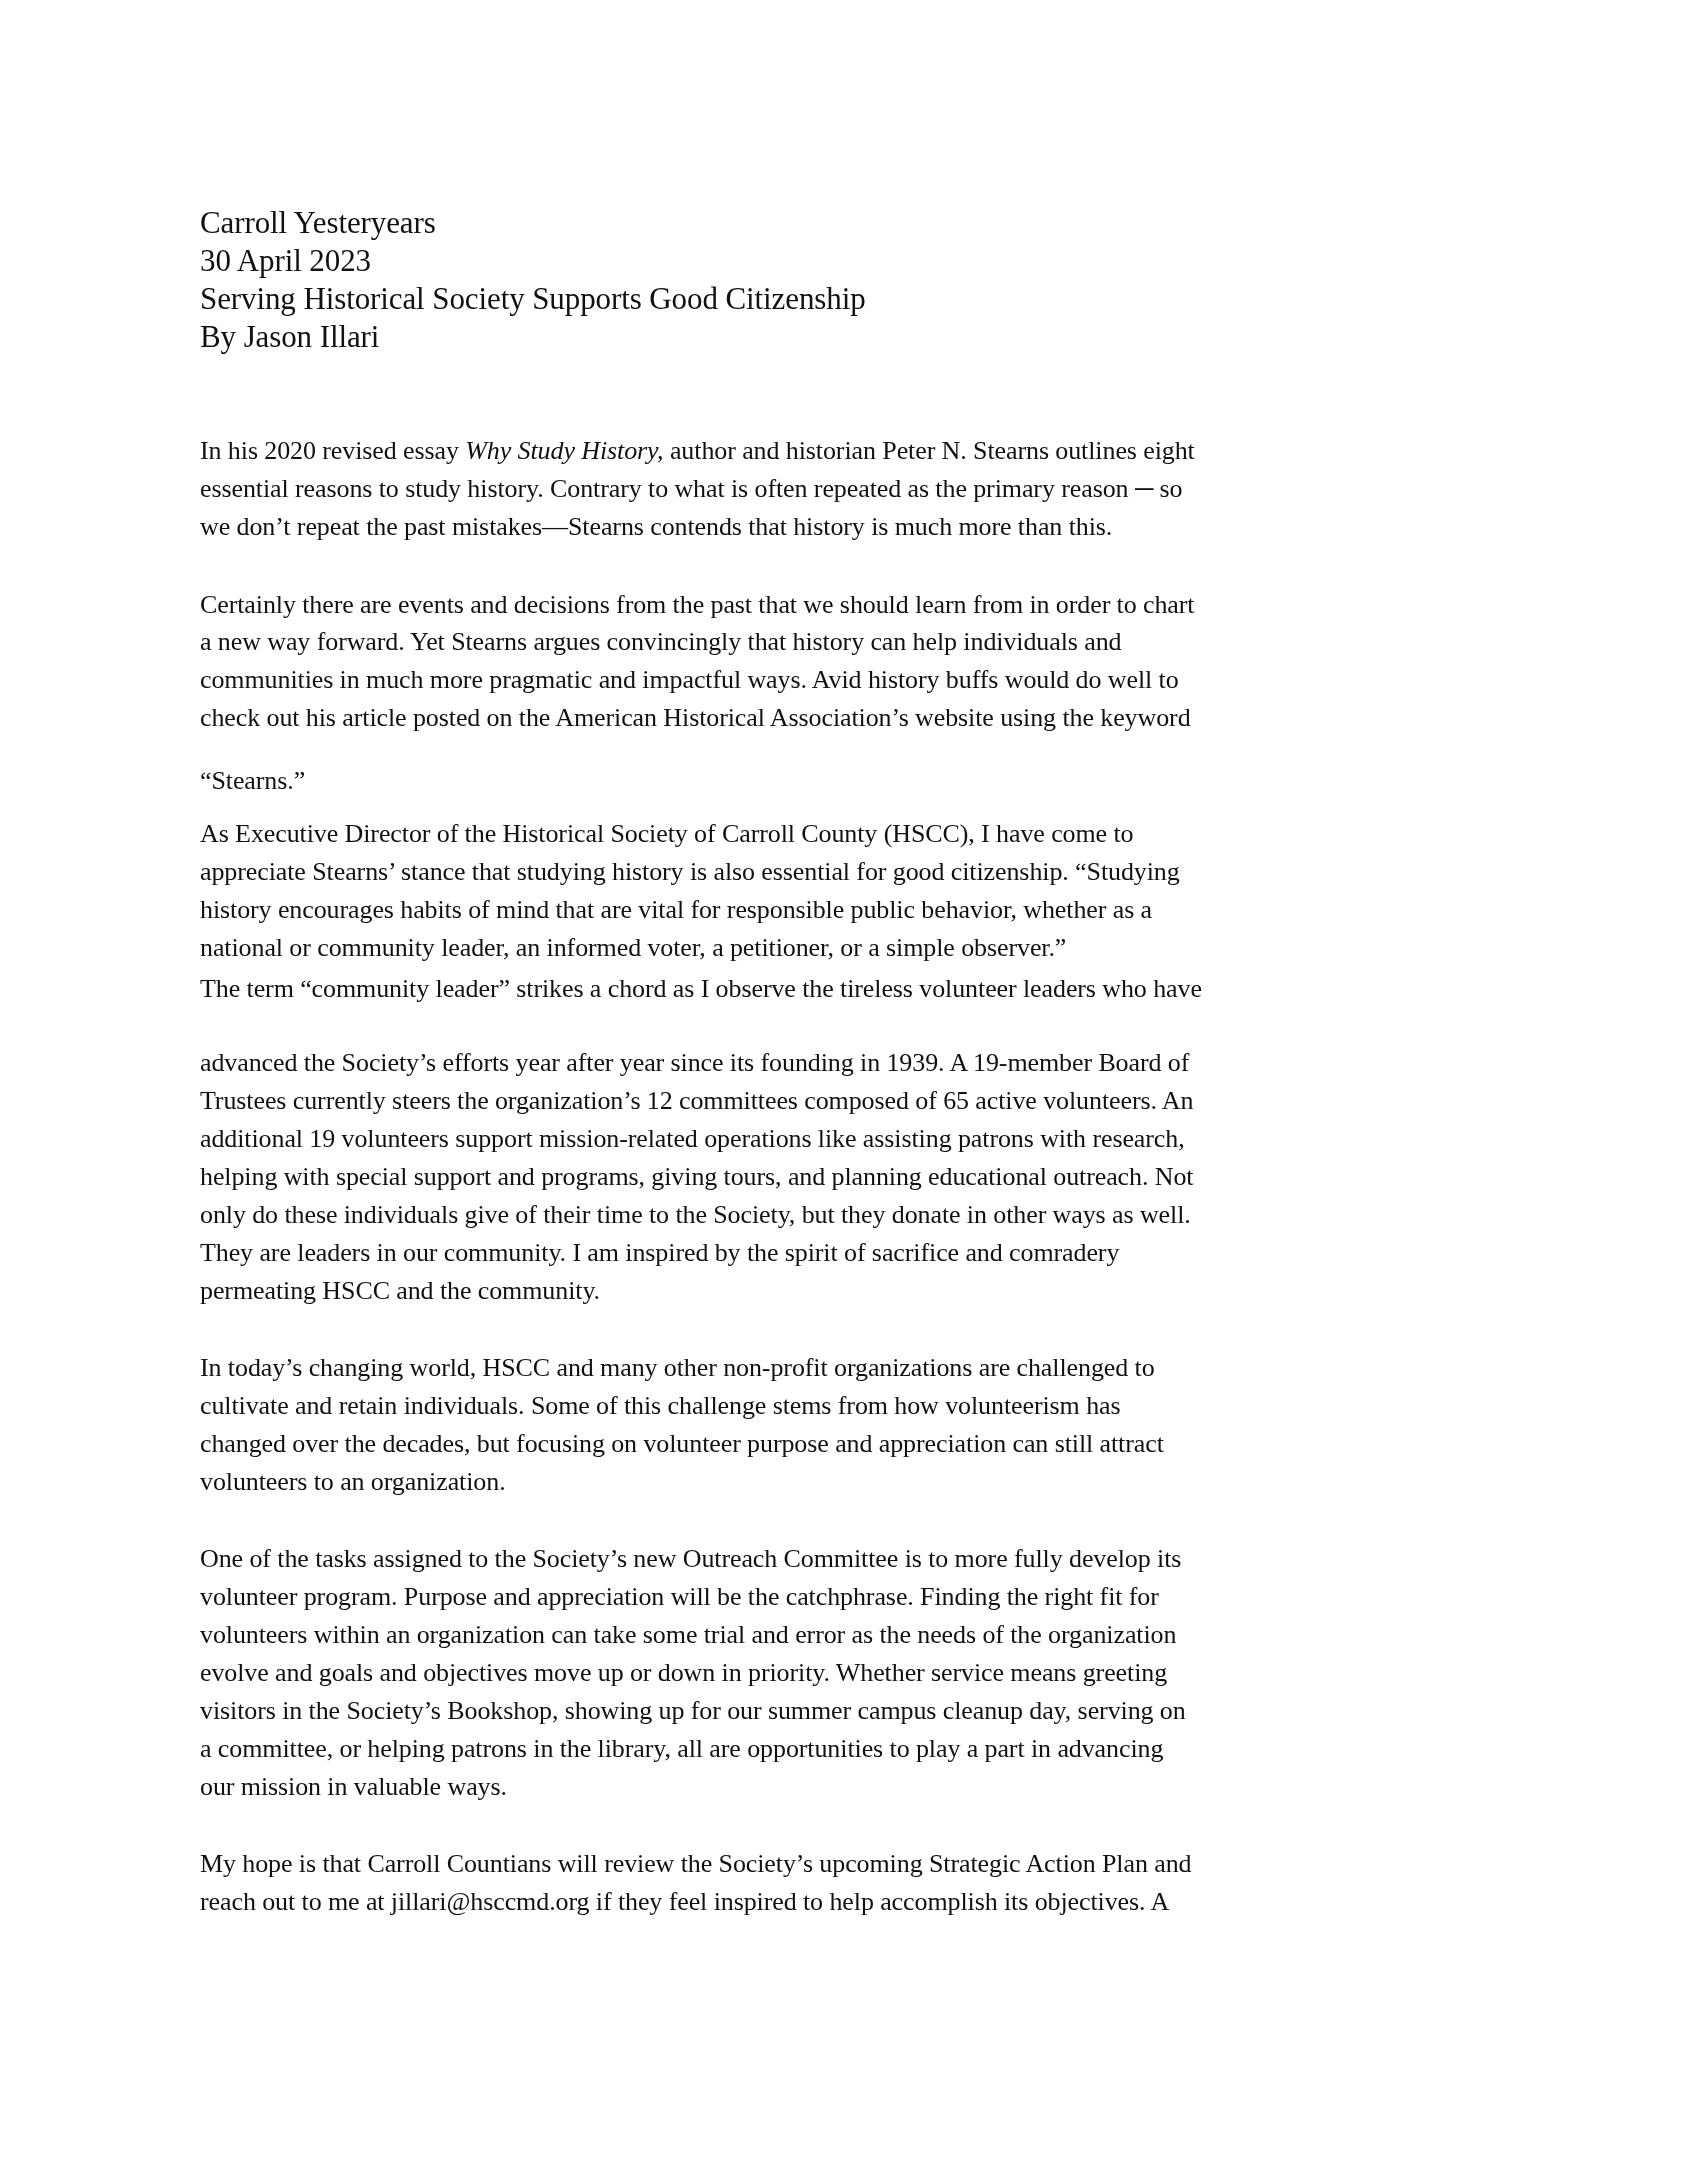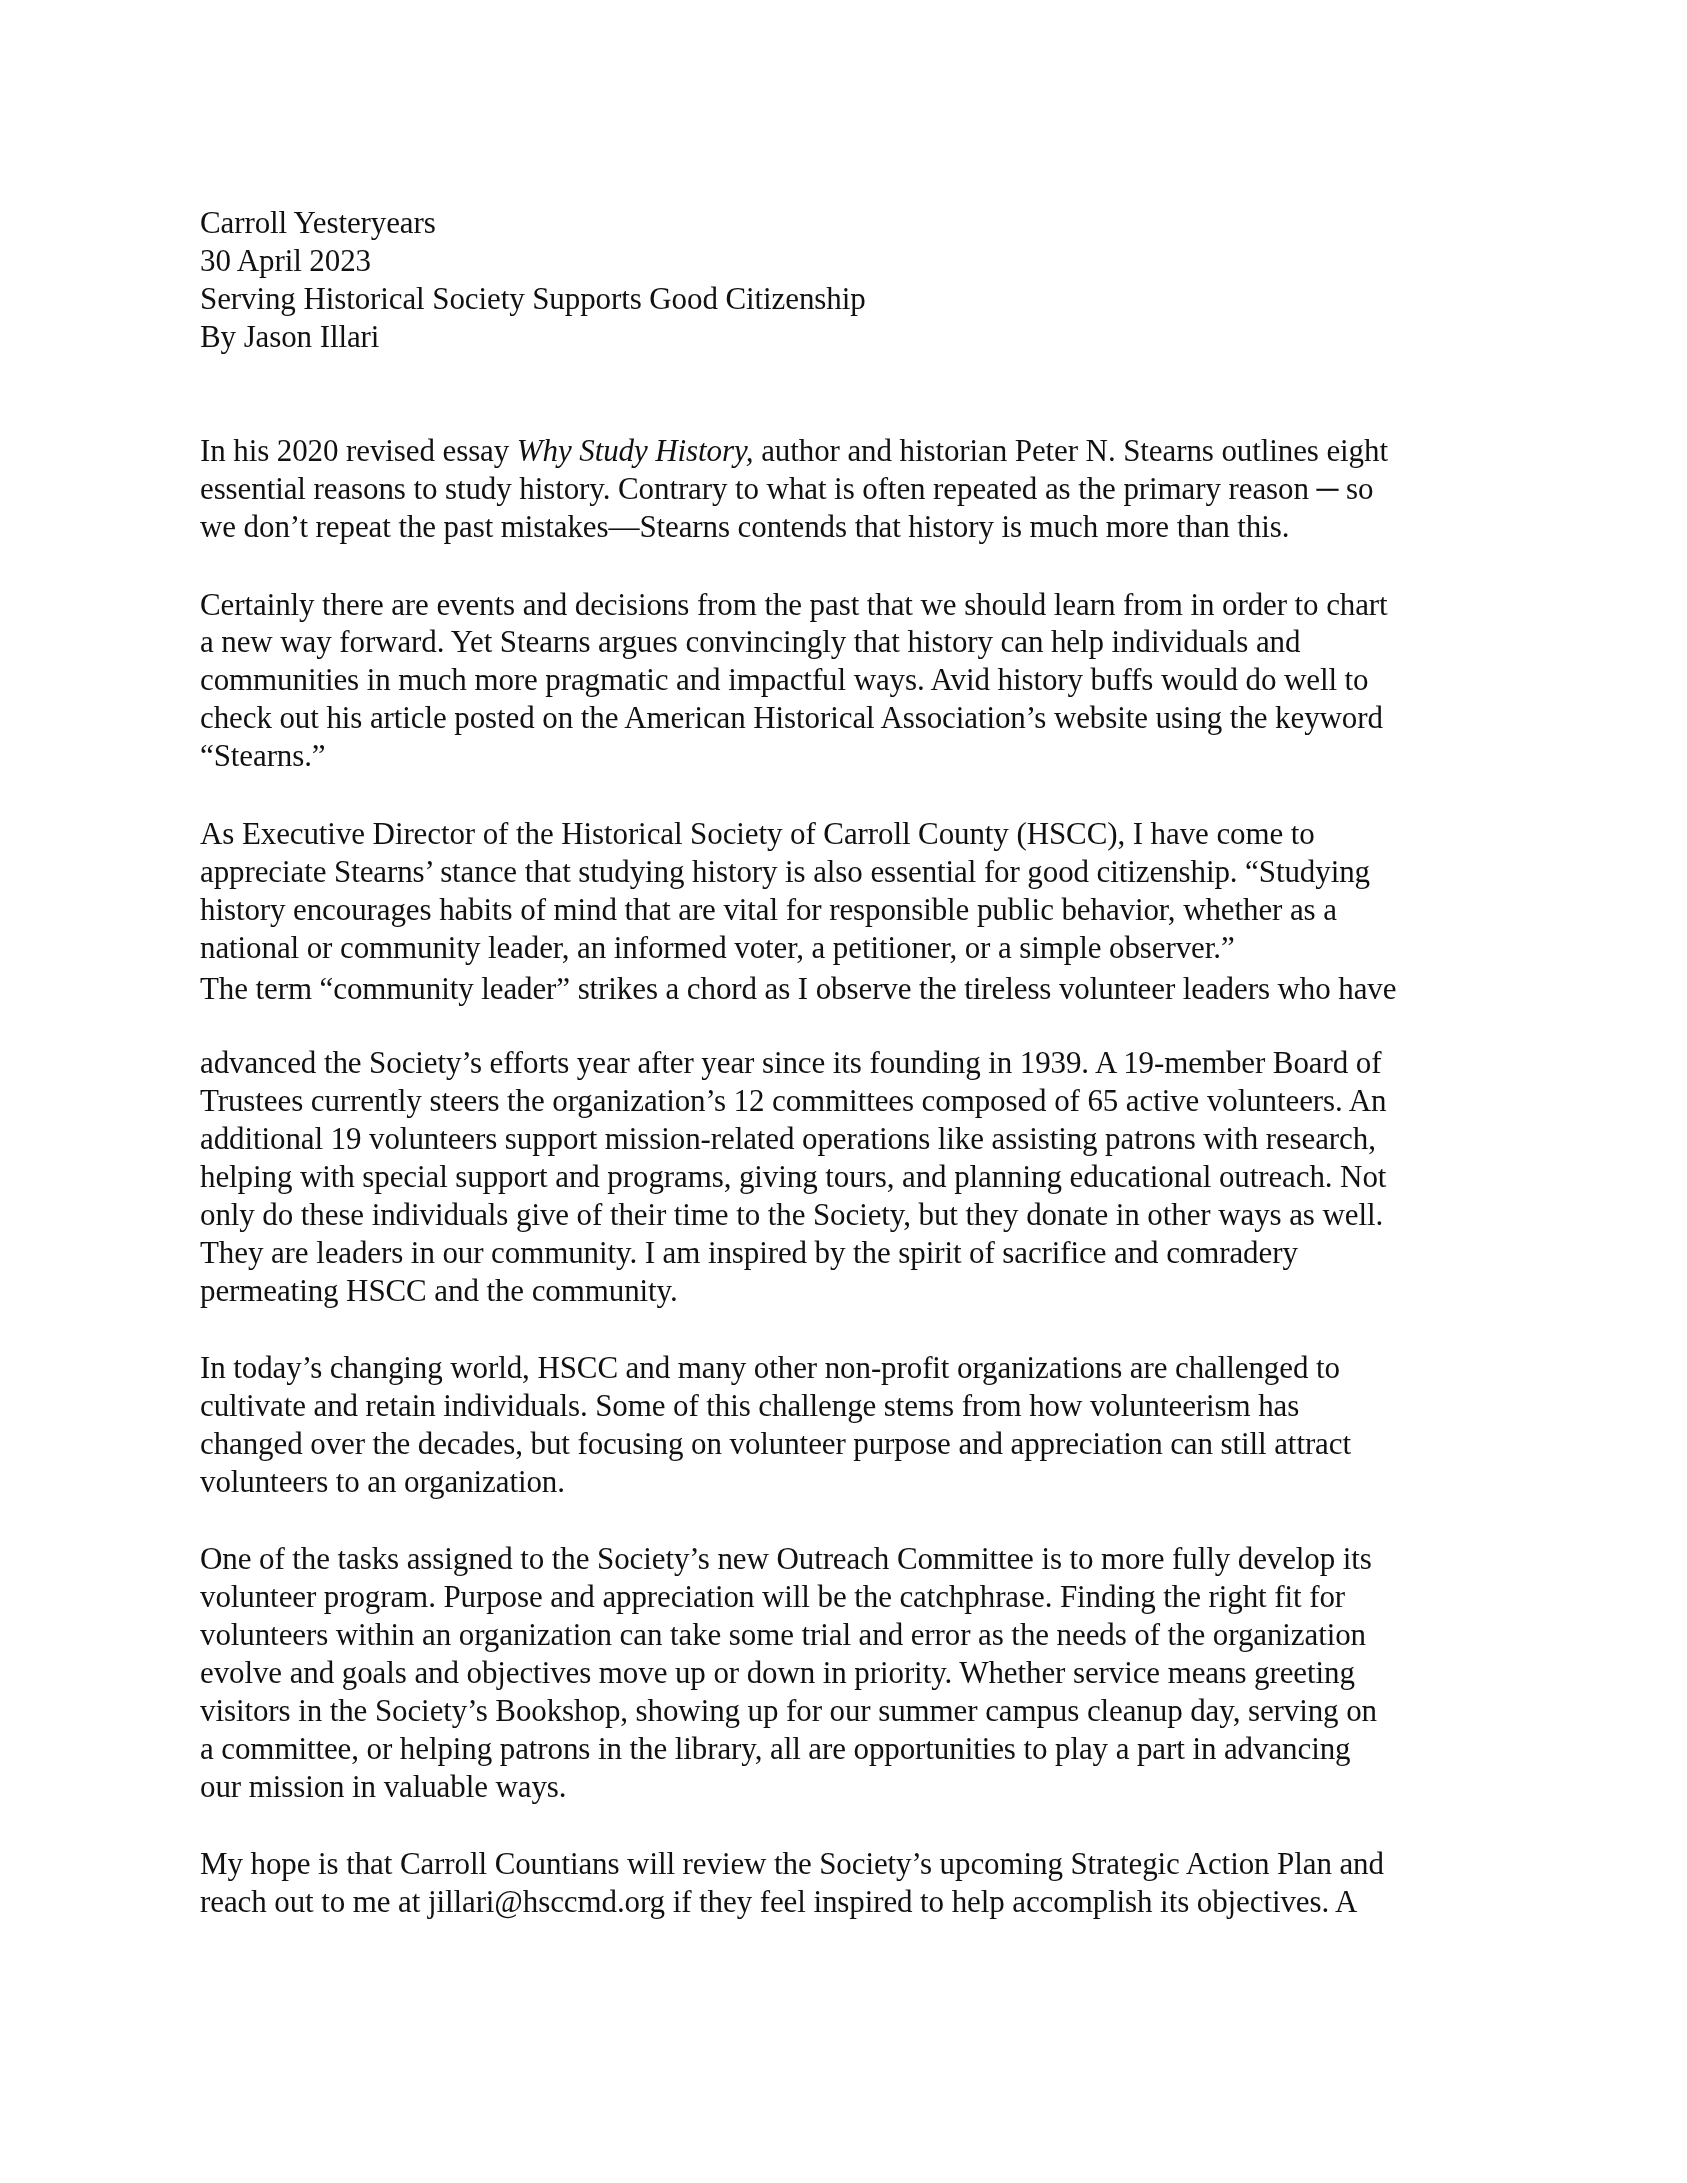--- a/index.html
+++ b/index.html
@@ -18,21 +18,21 @@
     .page {
       position: absolute;
       left: 0; top: 0;
       width: 1687px;
       height: 2183px;
       background: #ffffff;
     }
     .line {
       position: absolute;
       left: 200px;
-      font-size: 31px;
+      font-size: 26px;
       line-height: 38px;
       white-space: pre;
       letter-spacing: -0.1px;
     }
     .header .line { font-size: 31px; }
     em { font-style: italic; }
   </style>
 </head>
 <body>
 
@@ -49,21 +49,21 @@
     <div class="line" style="top:432px"><span>In his 2020 revised essay </span><em>Why Study History,</em><span> author and historian Peter N. Stearns outlines eight</span></div>
     <div class="line" style="top:470px">essential reasons to study history. Contrary to what is often repeated as the primary reason ─ so</div>
     <div class="line" style="top:508px">we don’t repeat the past mistakes—Stearns contends that history is much more than this.</div>
   </div>
 
   <div>
     <div class="line" style="top:586px">Certainly there are events and decisions from the past that we should learn from in order to chart</div>
     <div class="line" style="top:623px">a new way forward. Yet Stearns argues convincingly that history can help individuals and</div>
     <div class="line" style="top:661px">communities in much more pragmatic and impactful ways. Avid history buffs would do well to</div>
     <div class="line" style="top:699px">check out his article posted on the American Historical Association’s website using the keyword</div>
-    <div class="line" style="top:737px">“Stearns.”</div>
+    <div class="line" style="top:762px">“Stearns.”</div>
   </div>
 
   <div>
     <div class="line" style="top:815px">As Executive Director of the Historical Society of Carroll County (HSCC), I have come to</div>
     <div class="line" style="top:853px">appreciate Stearns’ stance that studying history is also essential for good citizenship. “Studying</div>
     <div class="line" style="top:891px">history encourages habits of mind that are vital for responsible public behavior, whether as a</div>
     <div class="line" style="top:929px">national or community leader, an informed voter, a petitioner, or a simple observer.”</div>
   </div>
 
   <div>

